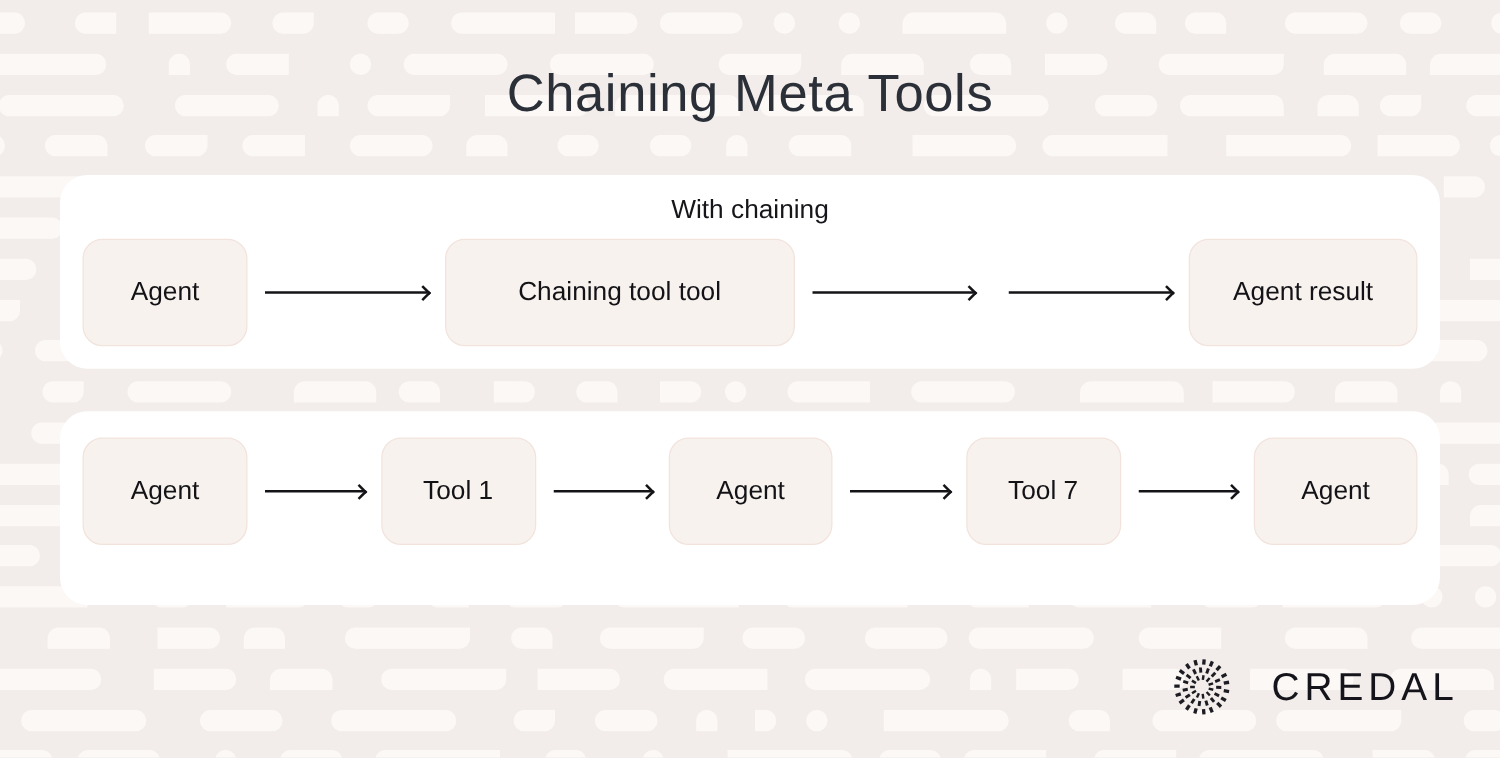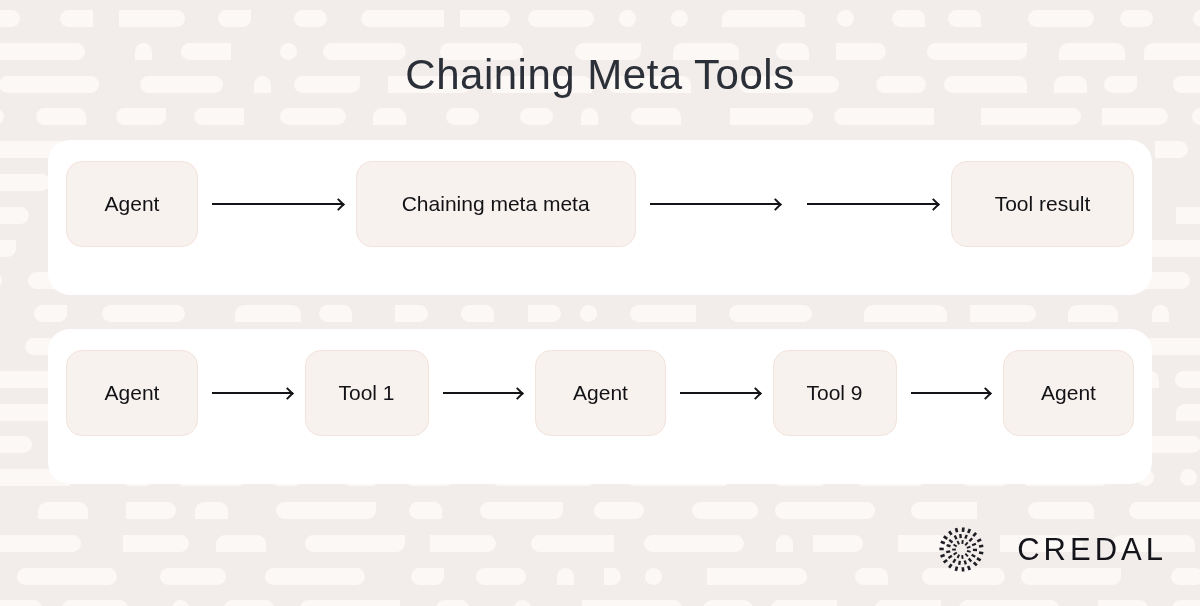--- a/index.html
+++ b/index.html
@@ -392,38 +392,39 @@
       <div class="bg-shape" style="left: 874.922px; top: 600.4px; width: 66px; background: rgb(251, 248, 246); border-radius: 9px 0px 0px 9px;"></div>
       <div class="bg-shape" style="left: 959.225px; top: 600.4px; width: 100px; background: rgb(251, 248, 246); border-radius: 9px 9px 0px;"></div>
       <div class="bg-shape" style="left: 1097.69px; top: 600.4px; width: 50px; background: rgb(251, 248, 246); border-radius: 0px 17px 17px 0px;"></div>
       <div class="bg-shape" style="left: 1171.76px; top: 600.4px; width: 50px; background: rgb(251, 248, 246); border-radius: 9px;"></div>
     </div>
 
   <h1 class="page-title">Chaining Meta Tools</h1>
 
   <main id="rows">
       <section class="card" id="card-0">
+        <div class="card-heading">With chaining</div>
         <div class="flow">
           <div class="node" style="width: 132px;">Agent</div>
           <div class="arrow"></div>
-          <div class="node" style="width: 280px;">Chaining meta meta</div>
-          <div class="arrow"></div>
-          <div class="arrow"></div>
-          <div class="node" style="width: 183px;">Tool result</div>
+          <div class="node" style="width: 280px;">Chaining tool tool</div>
+          <div class="arrow"></div>
+          <div class="arrow"></div>
+          <div class="node" style="width: 183px;">Agent result</div>
         </div>
       </section>
       <section class="card" id="card-1">
         <div class="flow">
           <div class="node" style="width: 132px;">Agent</div>
           <div class="arrow"></div>
           <div class="node" style="width: 124px;">Tool 1</div>
           <div class="arrow"></div>
           <div class="node" style="width: 131px;">Agent</div>
           <div class="arrow"></div>
-          <div class="node" style="width: 124px;">Tool 9</div>
+          <div class="node" style="width: 124px;">Tool 7</div>
           <div class="arrow"></div>
           <div class="node" style="width: 131px;">Agent</div>
         </div>
       </section>
     </main>
 
   <div class="brand">
     <svg class="brand-icon-svg" id="brand-icon" viewBox="0 0 46 46">
         <line x1="28.33" y1="24.36" x2="31.91" y2="25.28" stroke="#1c1c22" stroke-width="1.9"></line>
         <line x1="26.73" y1="27.04" x2="29.24" y2="29.76" stroke="#1c1c22" stroke-width="1.9"></line>

